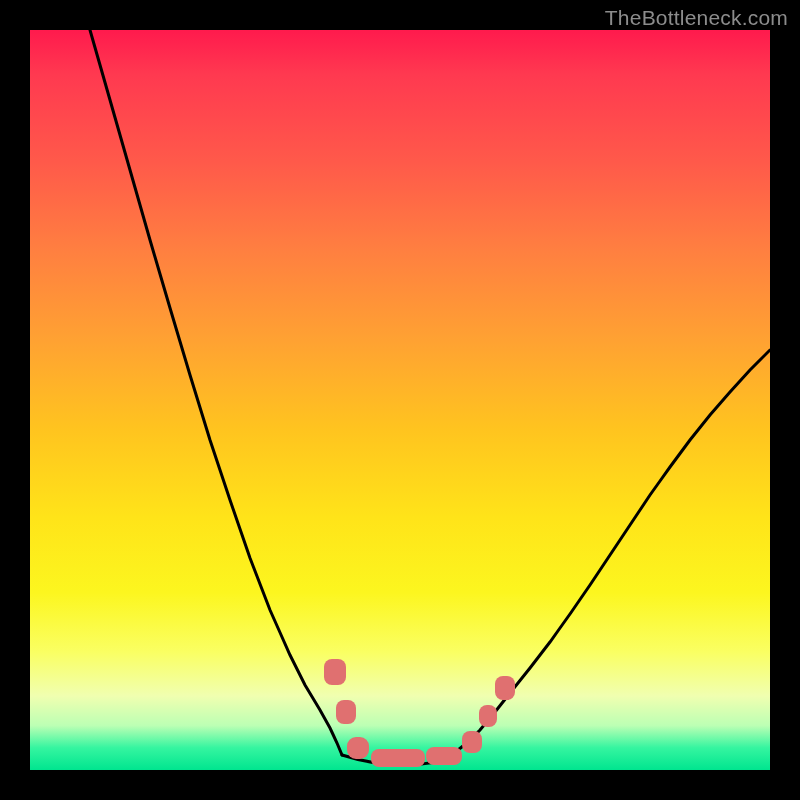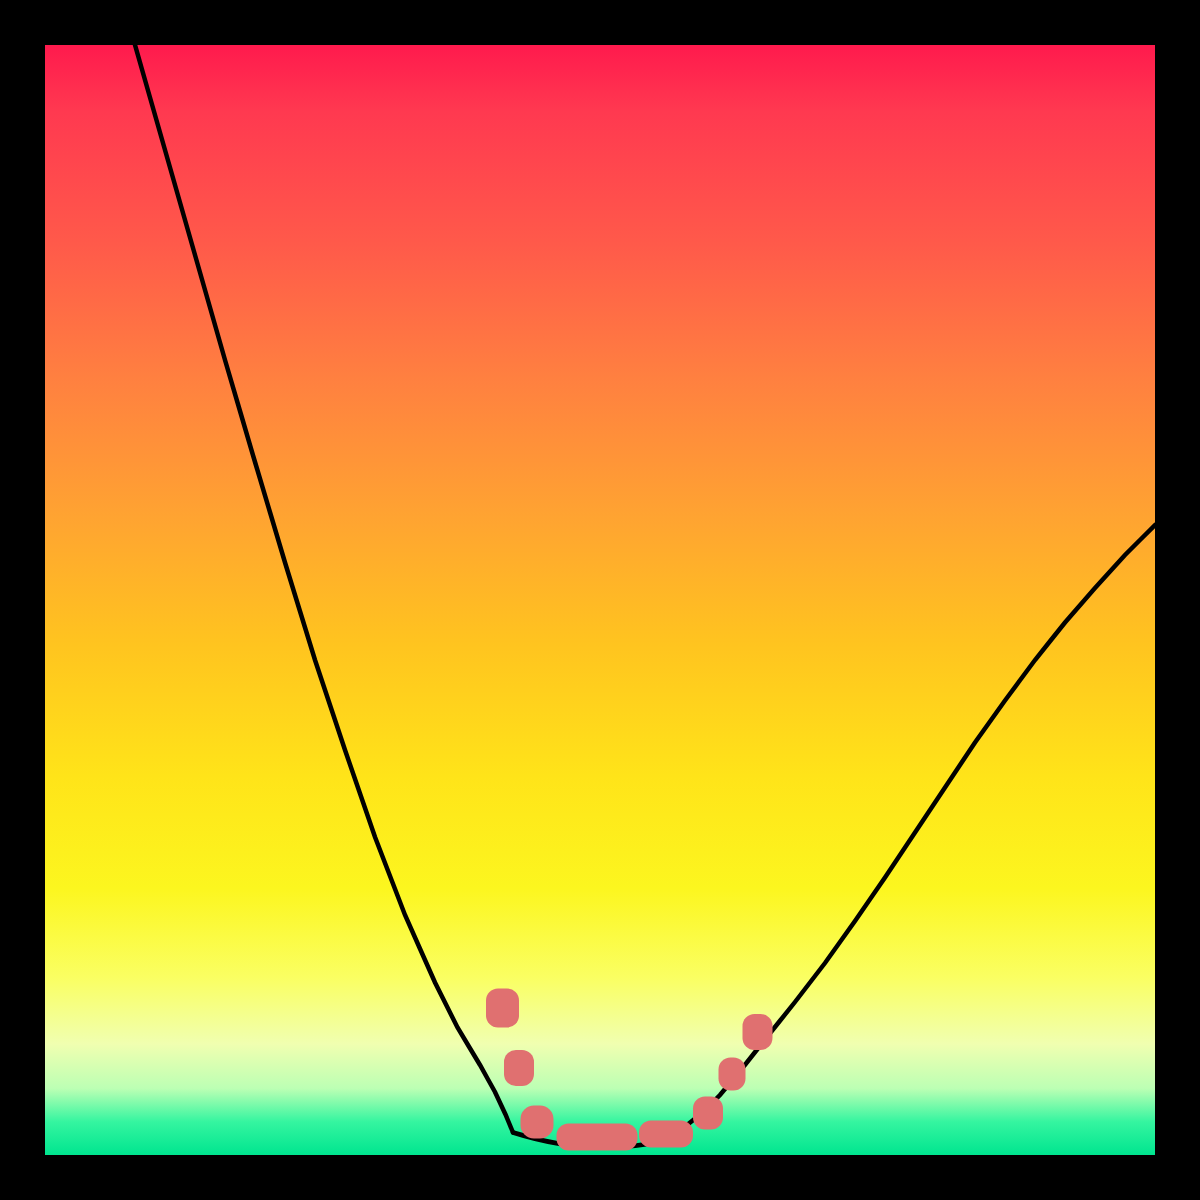--- a/index.html
+++ b/index.html
@@ -55,20 +55,21 @@
     top: 0;
     left: 0;
     width: 740px;
     height: 740px;
   }
 </style>
 </head>
 <body>
 
 <div class="frame">
+  <div class="watermark">TheBottleneck.com</div>
 
   <div class="plot-area">
     <svg class="curve" viewBox="0 0 740 740">
       <g id="curve-group">
           <path d="M 60 0 C 68 28 72 42 80 70 C 88 98 92 112 100 140 C 108 168 112 182 120 210 C 128 237.2 132 250.8 140 278 C 148 304.8 152 318.2 160 345 C 168 371 172 384 180 410 C 188 434 192 446 200 470 C 208 493.2 212 504.8 220 528 C 228 548.8 232 559.2 240 580 C 248 598 252 607 260 625 C 266 637 269 643 275 655 C 281 665 284 670 290 680 C 294 687.2 296 690.8 300 698 C 302.8 704 304.2 707 307 713 C 309 717.8 310 720.2 312 725 " fill="none" stroke="#000000" stroke-width="3" stroke-linecap="round"></path>
           <path d="M 740 320 C 732 328 728 332 720 340 C 712 348.8 708 353.2 700 362 C 692 371.2 688 375.8 680 385 C 672 395 668 400 660 410 C 652 420.8 648 426.2 640 437 C 632 448.2 628 453.8 620 465 C 612 477 608 483 600 495 C 592 507 588 513 580 525 C 572 537 568 543 560 555 C 552 566.6 548 572.4 540 584 C 532 595.2 528 600.8 520 612 C 512 622.4 508 627.6 500 638 C 492 648 488 653 480 663 C 474 670.6 471 674.4 465 682 C 459 689.2 456 692.8 450 700 C 445.2 704.8 442.8 707.2 438 712 C 434 715.2 432 716.8 428 720 C 424.8 722.4 423.2 723.6 420 726 C 418 727.6 417 728.4 415 730 " fill="none" stroke="#000000" stroke-width="3" stroke-linecap="round"></path>
           <path d="M 312 725 Q 365 742 415 730" fill="none" stroke="#000000" stroke-width="3" stroke-linecap="round"></path>
         </g>
       <g id="marker-group">
           <rect x="294" y="629" width="22" height="26" rx="8" ry="8" fill="#e07070"></rect>

